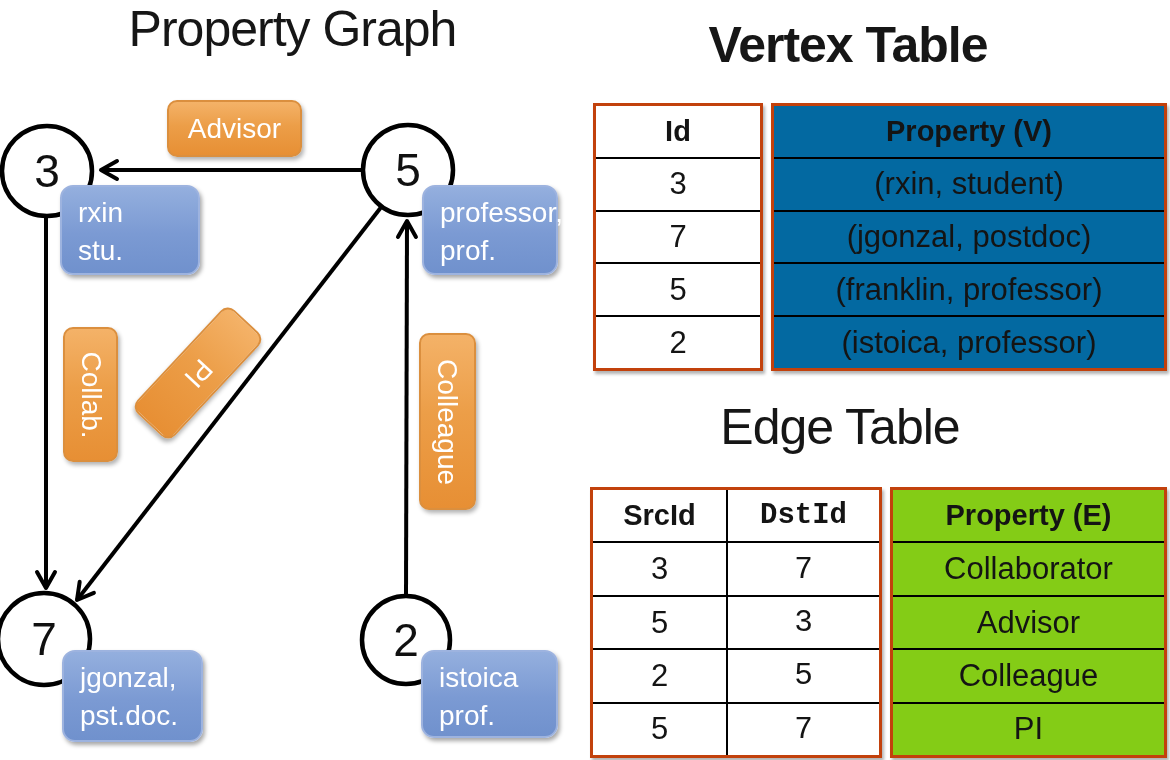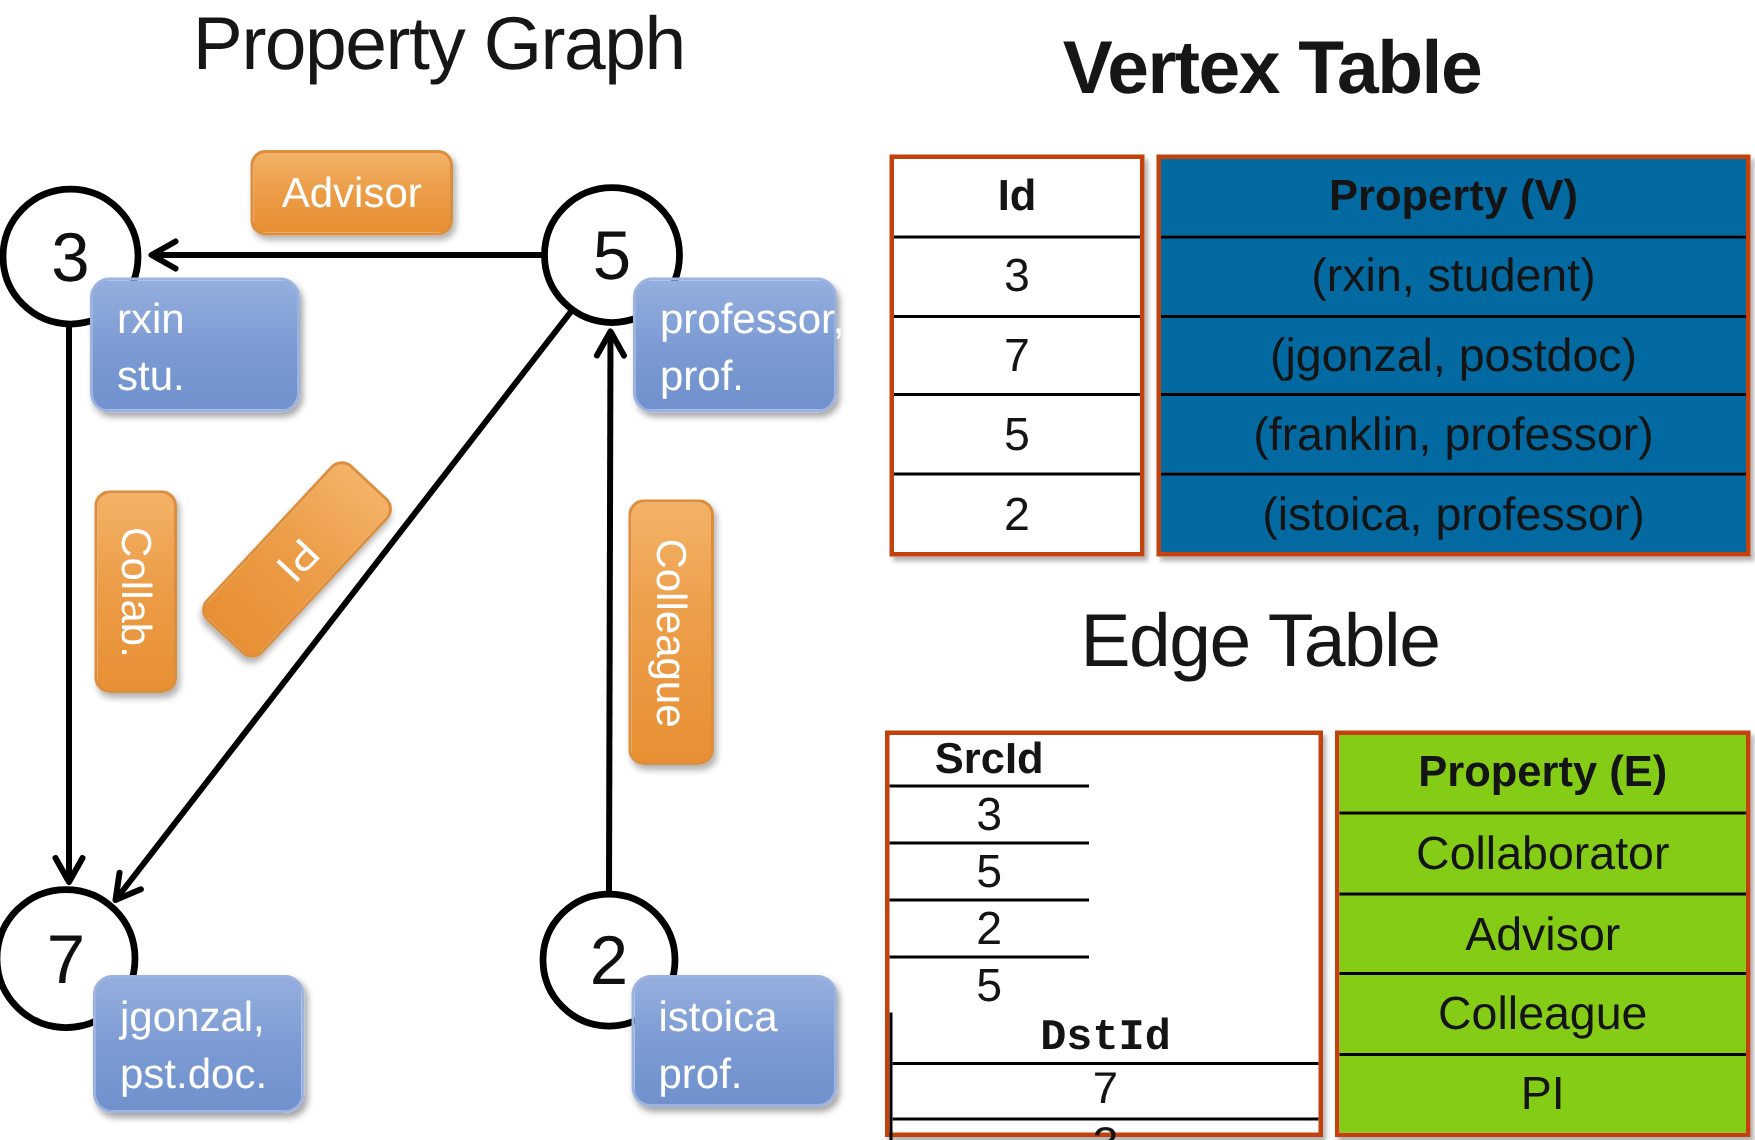--- a/index.html
+++ b/index.html
@@ -42,21 +42,21 @@
     box-shadow:2px 3px 4px rgba(0,0,0,0.35);
   }
   
   .table-wrap { position:absolute; display:flex; }
   .tgap { width:8px; }
   .subtbl {
     border:3px solid #c2410c; background:#fff;
     display:flex; flex-direction:column;
     box-shadow:2px 3px 3px rgba(0,0,0,0.30);
   }
-  .subtbl.pair { flex-direction:column; }
+  .subtbl.pair { flex-direction:row; }
   .paircol { display:flex; flex-direction:column; }
   .paircol.right { border-left:2px solid #000; }
   .trow {
     flex:1; display:flex; align-items:center; justify-content:center;
     font-size:31px; color:#141414; white-space:nowrap;
   }
   .trow:not(:first-child) { border-top:2px solid #000; }
   .trow.th { font-weight:bold; font-size:29px; }
   .bluecol .trow { background:#0369a1; }
   .tancol  .trow { background:#84cc16; }

